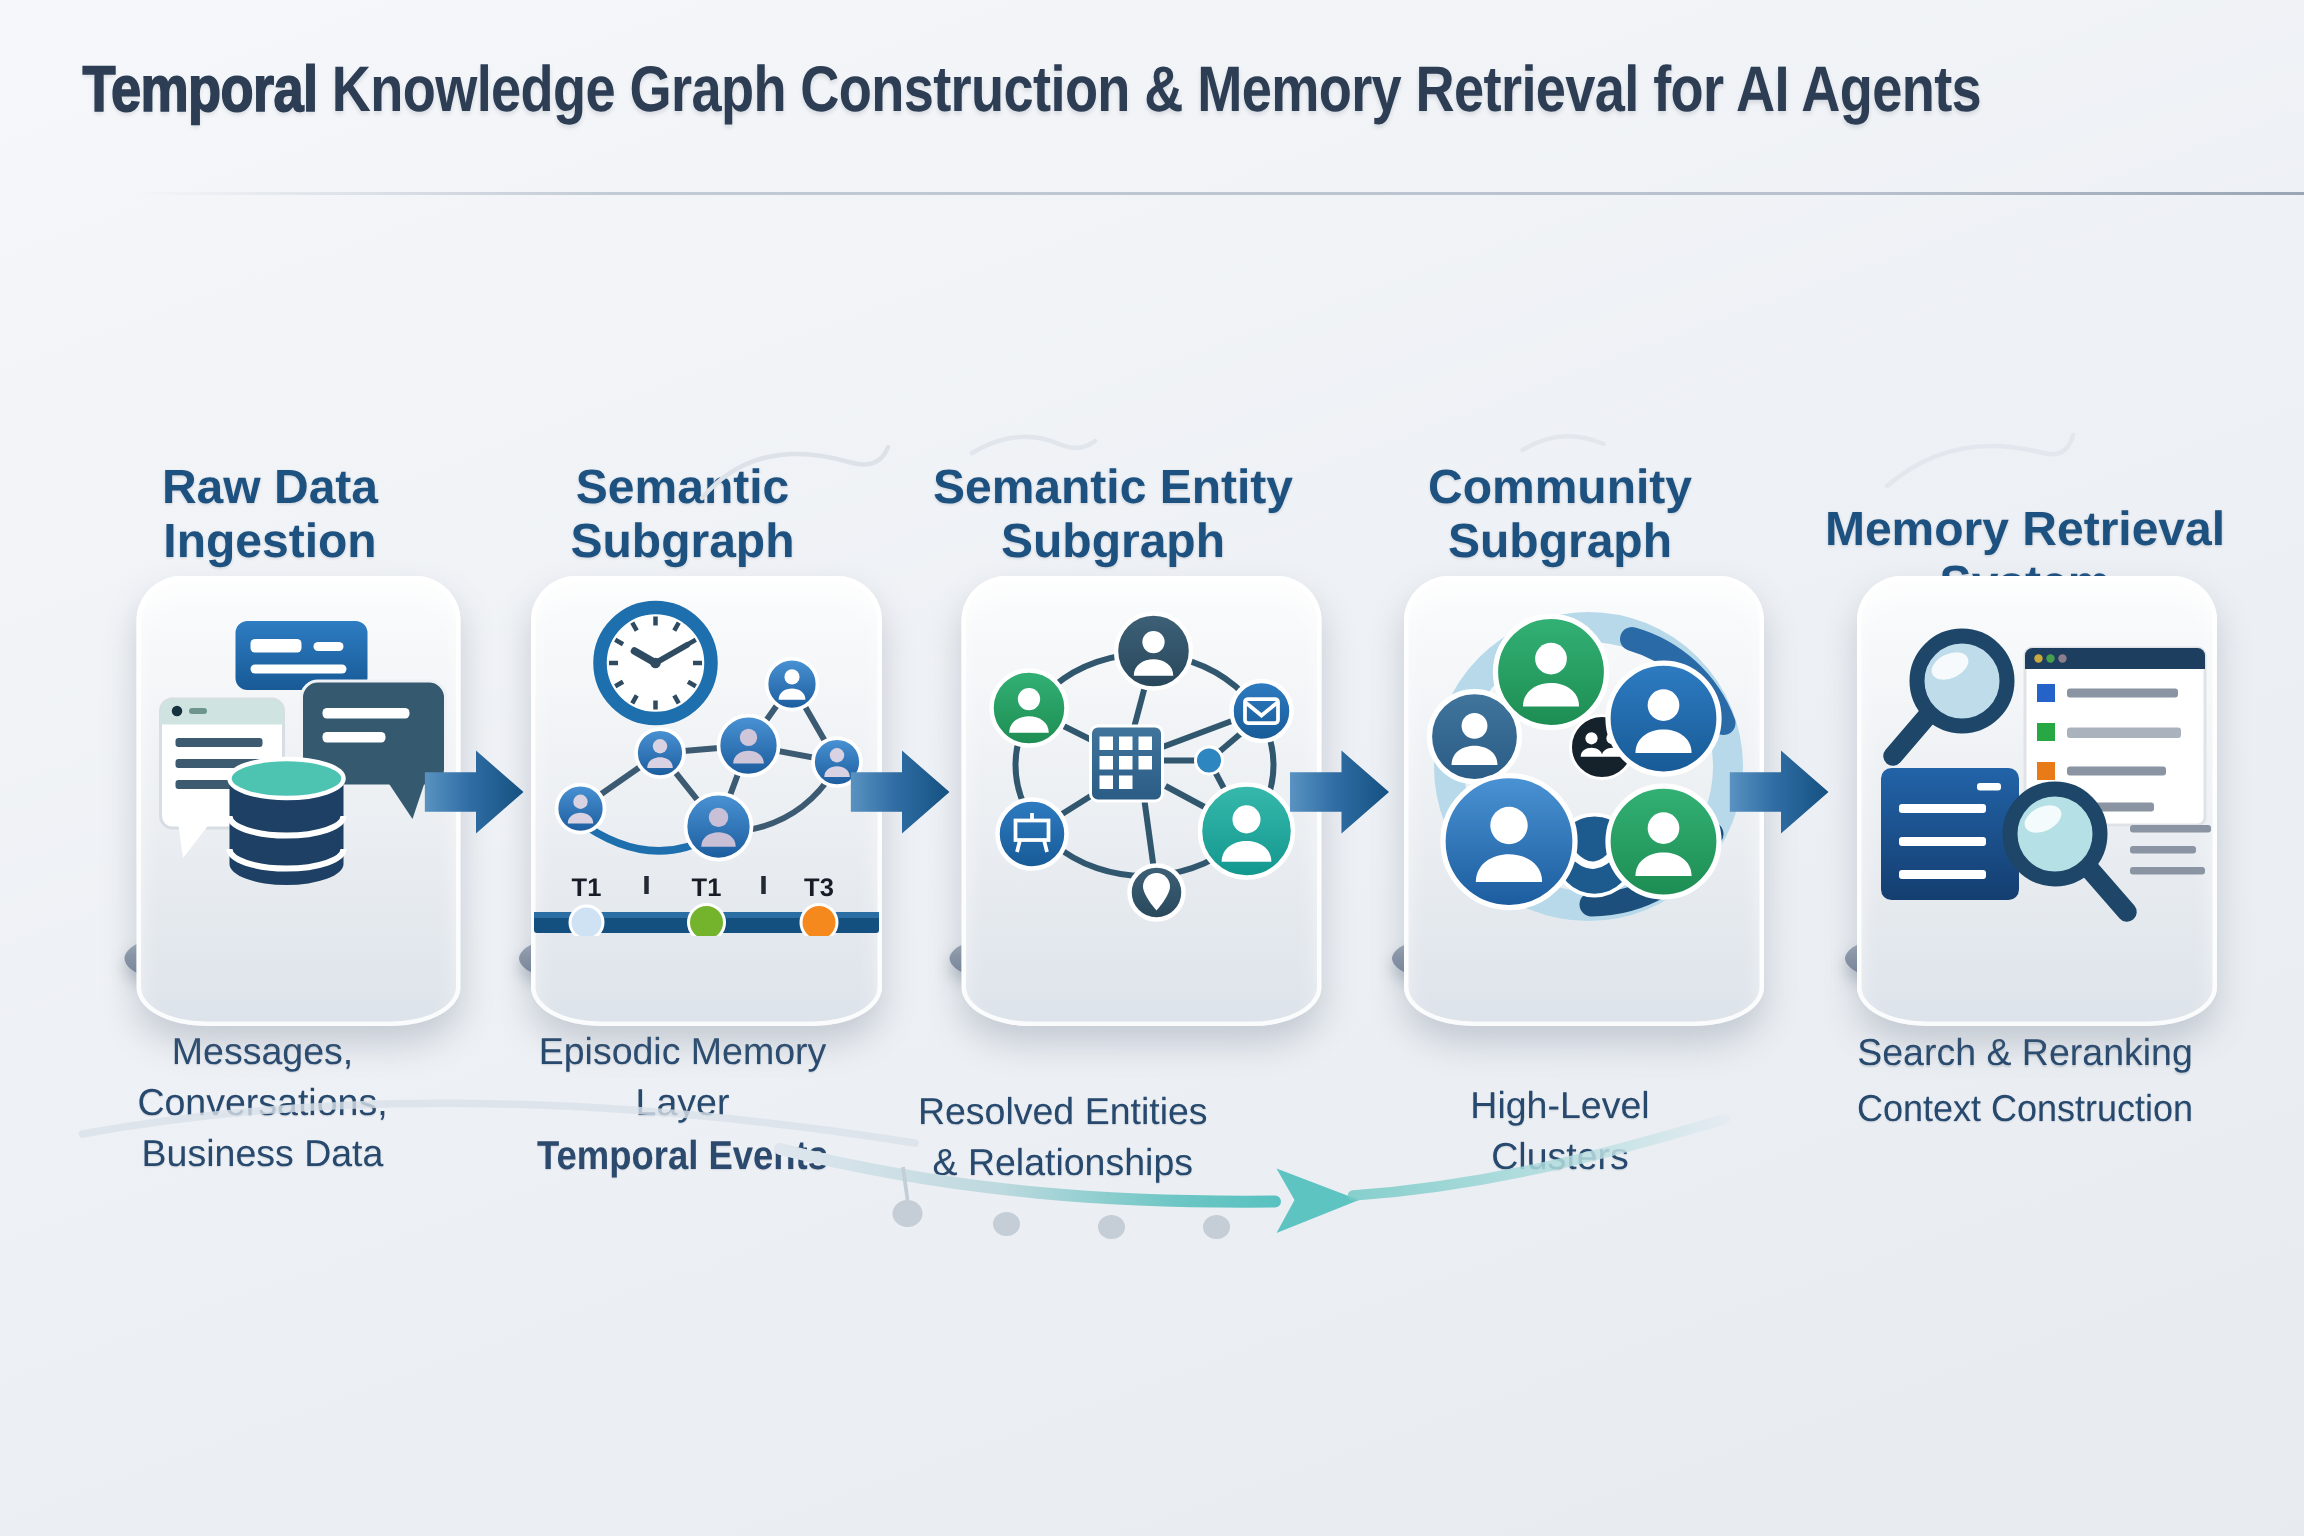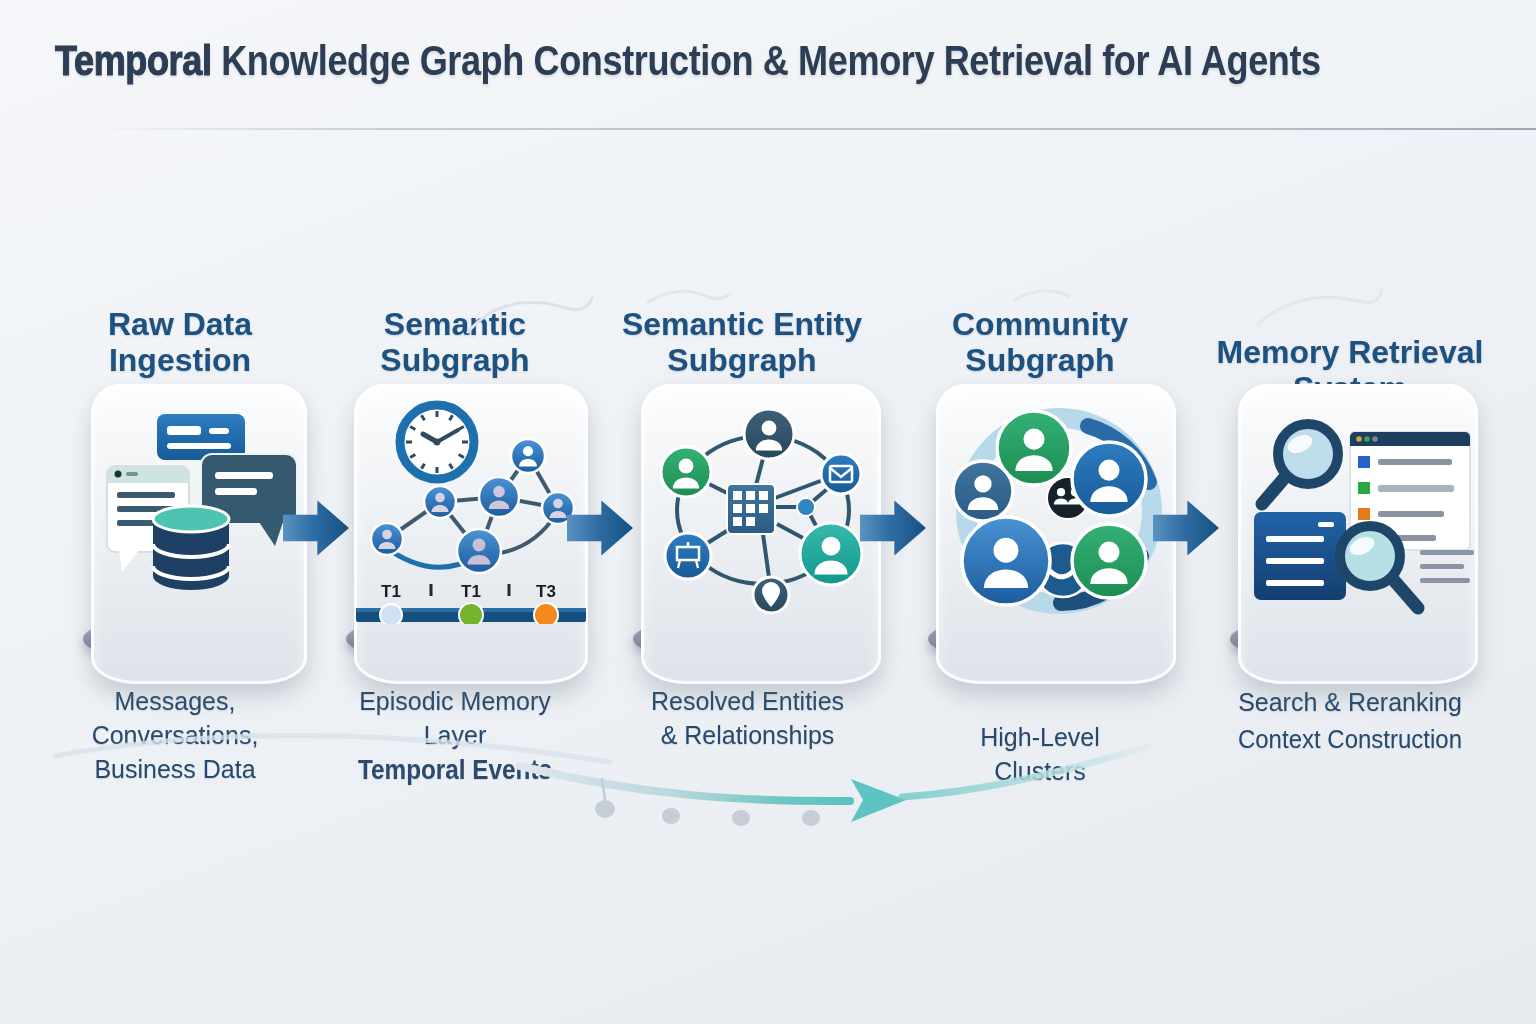--- a/index.html
+++ b/index.html
@@ -325,21 +325,21 @@
       <g>
         <circle cx="190" cy="170" r="31" fill="url(#gradTeal)" stroke="#fff" stroke-width="3"></circle>
         <use href="#person" transform="translate(190,171) scale(1.95)" fill="#fff"></use>
       </g>
       <g>
         <circle cx="130" cy="211" r="18" fill="url(#gradDark)" stroke="#fff" stroke-width="3"></circle>
         <path d="M130,223 C130,223 121,213 121,207 a9,9 0 1 1 18,0 C139,213 130,223 130,223 Z" fill="#fff"></path>
       </g>
     </svg>
   </div>
-  <div class="abs caption" style="left:600px;width:295px;">
+  <div class="abs caption" style="left:561px;width:295px;margin-top:40px;">
     <span class="line">Resolved Entities</span>
     <span class="line">&amp; Relationships</span>
   </div>
 
   <div class="abs flow-arrow" style="left:860px;"></div>
 
   <div class="abs heading" style="left:900px;width:280px;">
     <span class="line">Community</span>
     <span class="line">Subgraph</span>
   </div>

